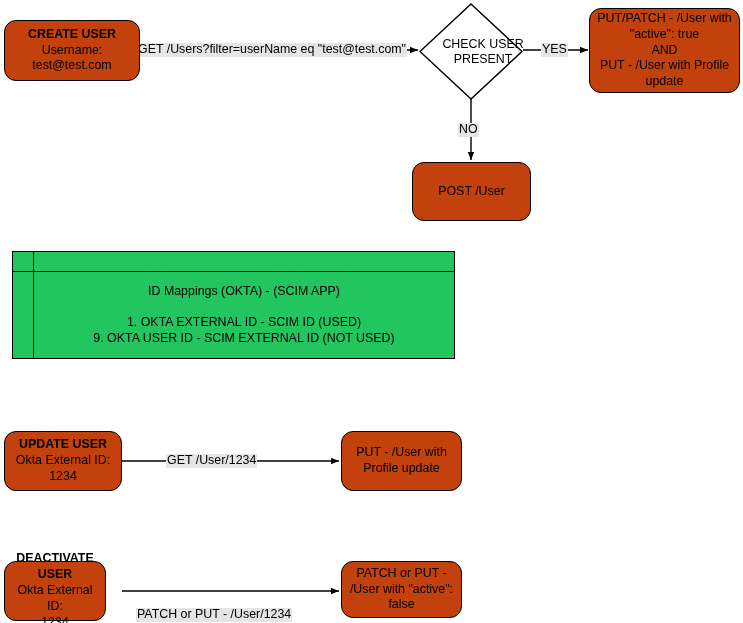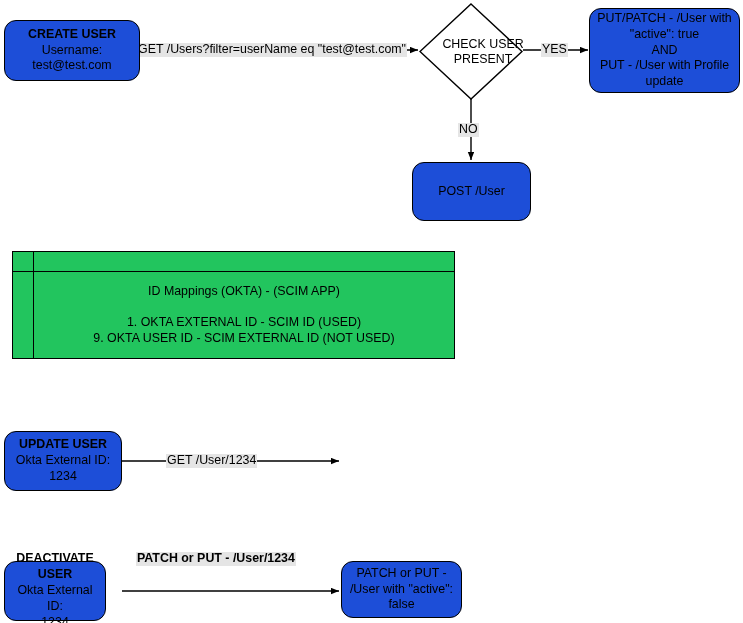--- a/index.html
+++ b/index.html
@@ -20,21 +20,21 @@
     left: 0;
     top: 0;
     width: 743px;
     height: 623px;
   }
   .node {
     position: absolute;
     box-sizing: border-box;
     border: 1.4px solid #000000;
     border-radius: 12px;
-    background: #1d4ed8;
+    background: #c2410c;
     display: flex;
     align-items: center;
     justify-content: center;
     text-align: center;
     line-height: 1.28;
     font-size: 12.4px;
     padding: 2px 4px;
     z-index: 3;
   }
   .node .ttl {
@@ -192,30 +192,36 @@
   <div class="node" style="left:4px; top:431px; width:118px; height:60px;">
     <div>
       <span class="ttl">UPDATE USER</span>
       <span class="ln">Okta External ID:</span>
       <span class="ln">1234</span>
     </div>
   </div>
 
   <div class="edge-label" style="left:166px; top:454px;">GET /User/1234</div>
 
+  <div class="node" style="left:341px; top:431px; width:121px; height:60px;">
+    <div>
+      <span class="ln">PUT - /User with</span>
+      <span class="ln">Profile update</span>
+    </div>
+  </div>
 
   <div class="node" style="left:4px; top:561px; width:102px; height:60px;">
     <div>
       <span class="ttl">DEACTIVATE USER</span>
       <span class="ln">Okta External ID:</span>
       <span class="ln">1234</span>
     </div>
   </div>
 
-  <div class="edge-label" style="left:136px; top:552px;font-weight:bold;">PATCH or PUT - /User/1234</div>
+  <div class="edge-label" style="left:136px; top:608px;">PATCH or PUT - /User/1234</div>
 
   <div class="node" style="left:341px; top:561px; width:121px; height:57px;">
     <div>
       <span class="ln">PATCH or PUT -</span>
       <span class="ln">/User with "active":</span>
       <span class="ln">false</span>
     </div>
   </div>
 
 </div>

